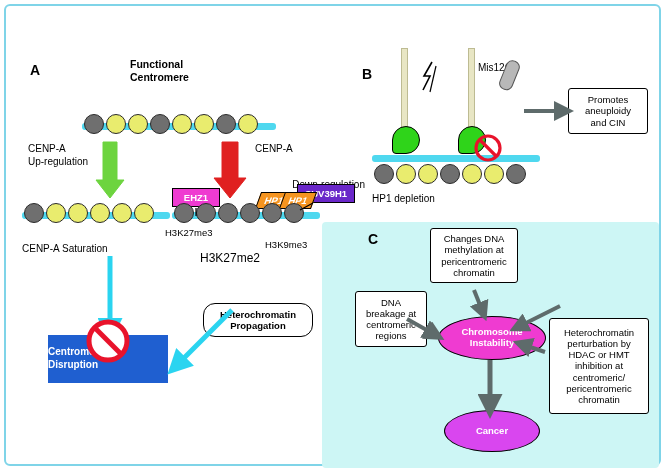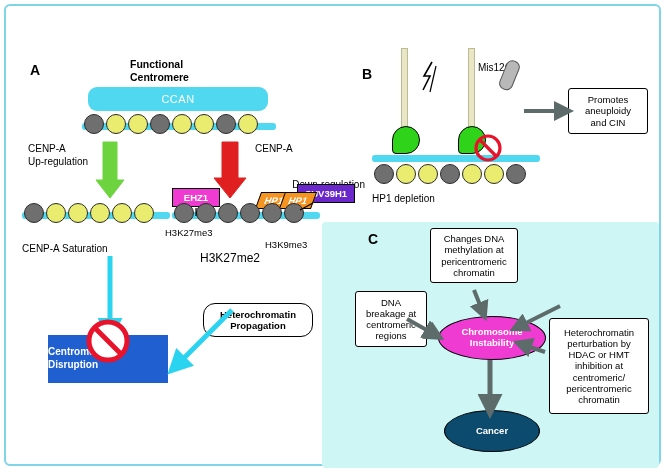--- a/index.html
+++ b/index.html
@@ -28,23 +28,20 @@
 
 <div id="stage">
   <div class="frame"></div>
   <div class="panelC-bg"></div>
 
   <div class="lbl panelletter" style="left:30px;top:62px;">A</div>
 
   <div class="txt" style="left:130px;top:58px;width:130px;font-size:10.5px;font-weight:bold;">Functional</div>
   <div class="txt" style="left:130px;top:71px;width:130px;font-size:10.5px;font-weight:bold;">Centromere</div>
 
-  <div class="ccan" style="left:88px;top:87px;width:180px;height:24px;">
-    <span>CCAN</span>
-  </div>
 
   <div class="fiber" style="left:82px;top:123px;width:194px;"></div>
   <div class="nuc grey" style="left:84px;top:114px;"></div>
   <div class="nuc yel" style="left:106px;top:114px;"></div>
   <div class="nuc yel" style="left:128px;top:114px;"></div>
   <div class="nuc grey" style="left:150px;top:114px;"></div>
   <div class="nuc yel" style="left:172px;top:114px;"></div>
   <div class="nuc yel" style="left:194px;top:114px;"></div>
   <div class="nuc grey" style="left:216px;top:114px;"></div>
   <div class="nuc yel" style="left:238px;top:114px;"></div>
@@ -144,21 +141,21 @@
     <span>centromeric/</span>
     <span>pericentromeric</span>
     <span>chromatin</span>
   </div>
 
   <div class="ellipse" style="left:438px;top:316px;width:106px;height:42px;background:#ef3bd1;flex-direction:column;">
     <span>Chromosome</span>
     <span>Instability</span>
   </div>
 
-  <div class="ellipse" style="left:444px;top:410px;width:94px;height:40px;background:#0c4a6e;">Cancer</div>
+  <div class="ellipse" style="left:444px;top:410px;width:94px;height:40px;background:#d946ef;">Cancer</div>
 
   <svg class="ov" viewBox="0 0 669 472">
     <defs>
       <marker id="mGreen" markerWidth="5" markerHeight="5" refX="2" refY="2.5" orient="auto">
         <path d="M0,0 L5,2.5 L0,5 z" fill="#6dd43f"></path>
       </marker>
       <marker id="mRed" markerWidth="5" markerHeight="5" refX="2" refY="2.5" orient="auto">
         <path d="M0,0 L5,2.5 L0,5 z" fill="#e02020"></path>
       </marker>
       <marker id="mCyan" markerWidth="5" markerHeight="5" refX="2" refY="2.5" orient="auto">

